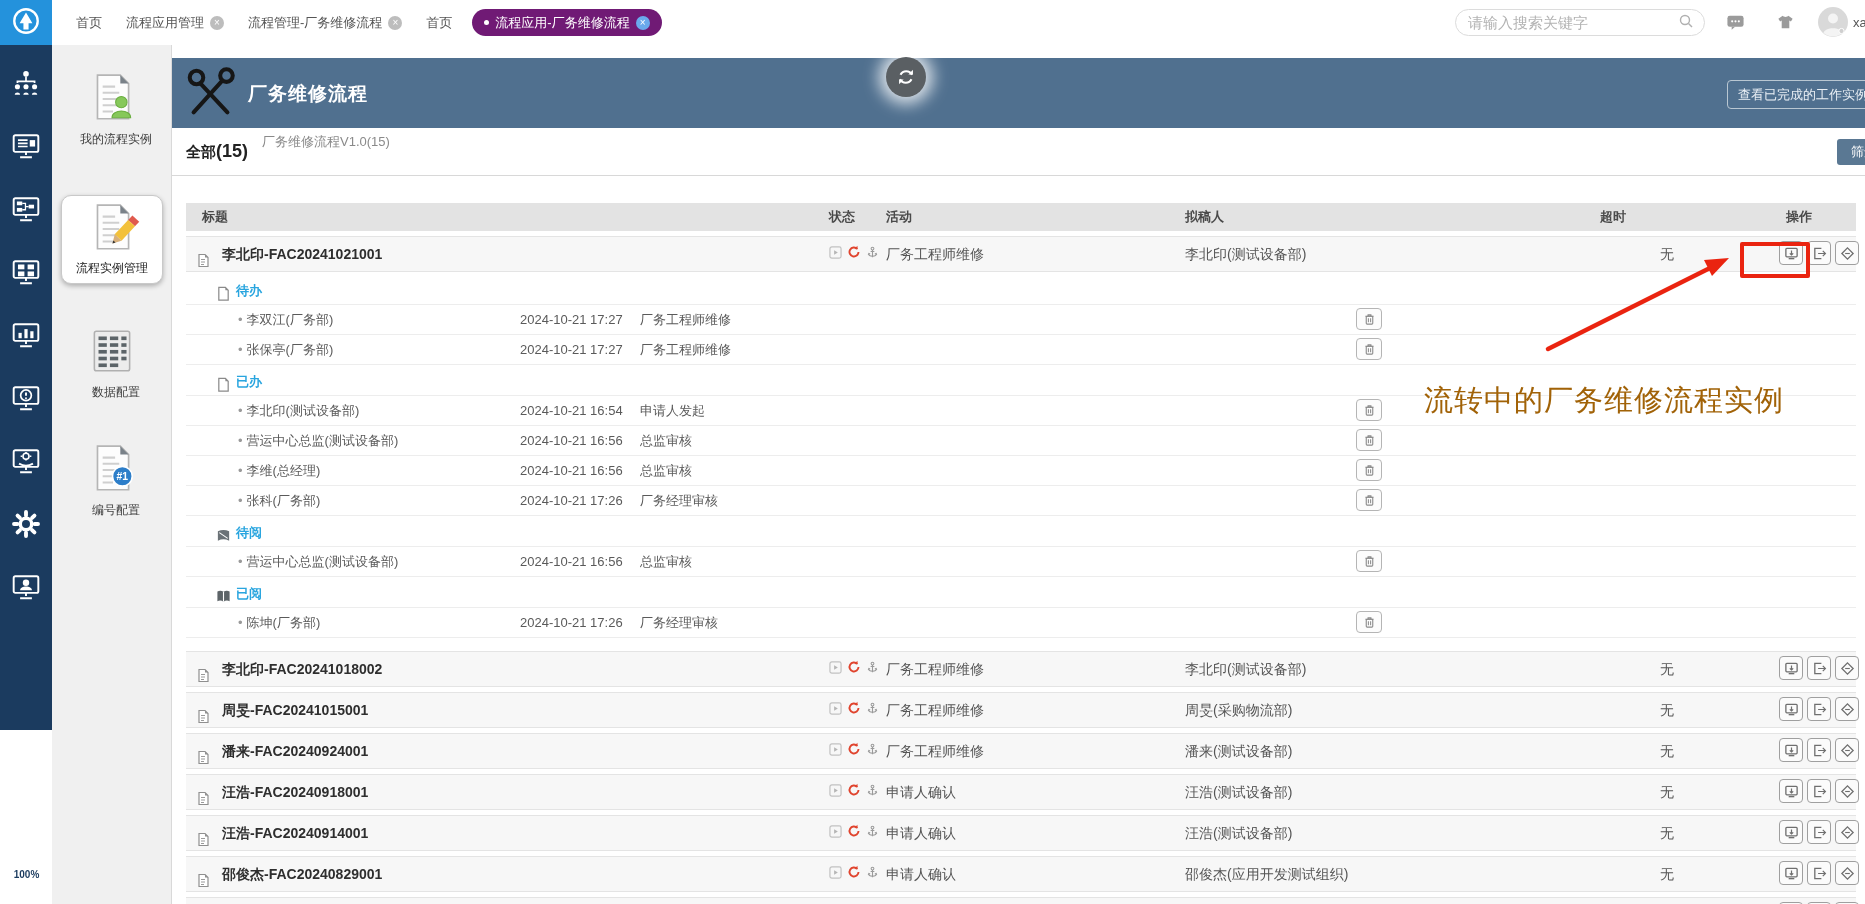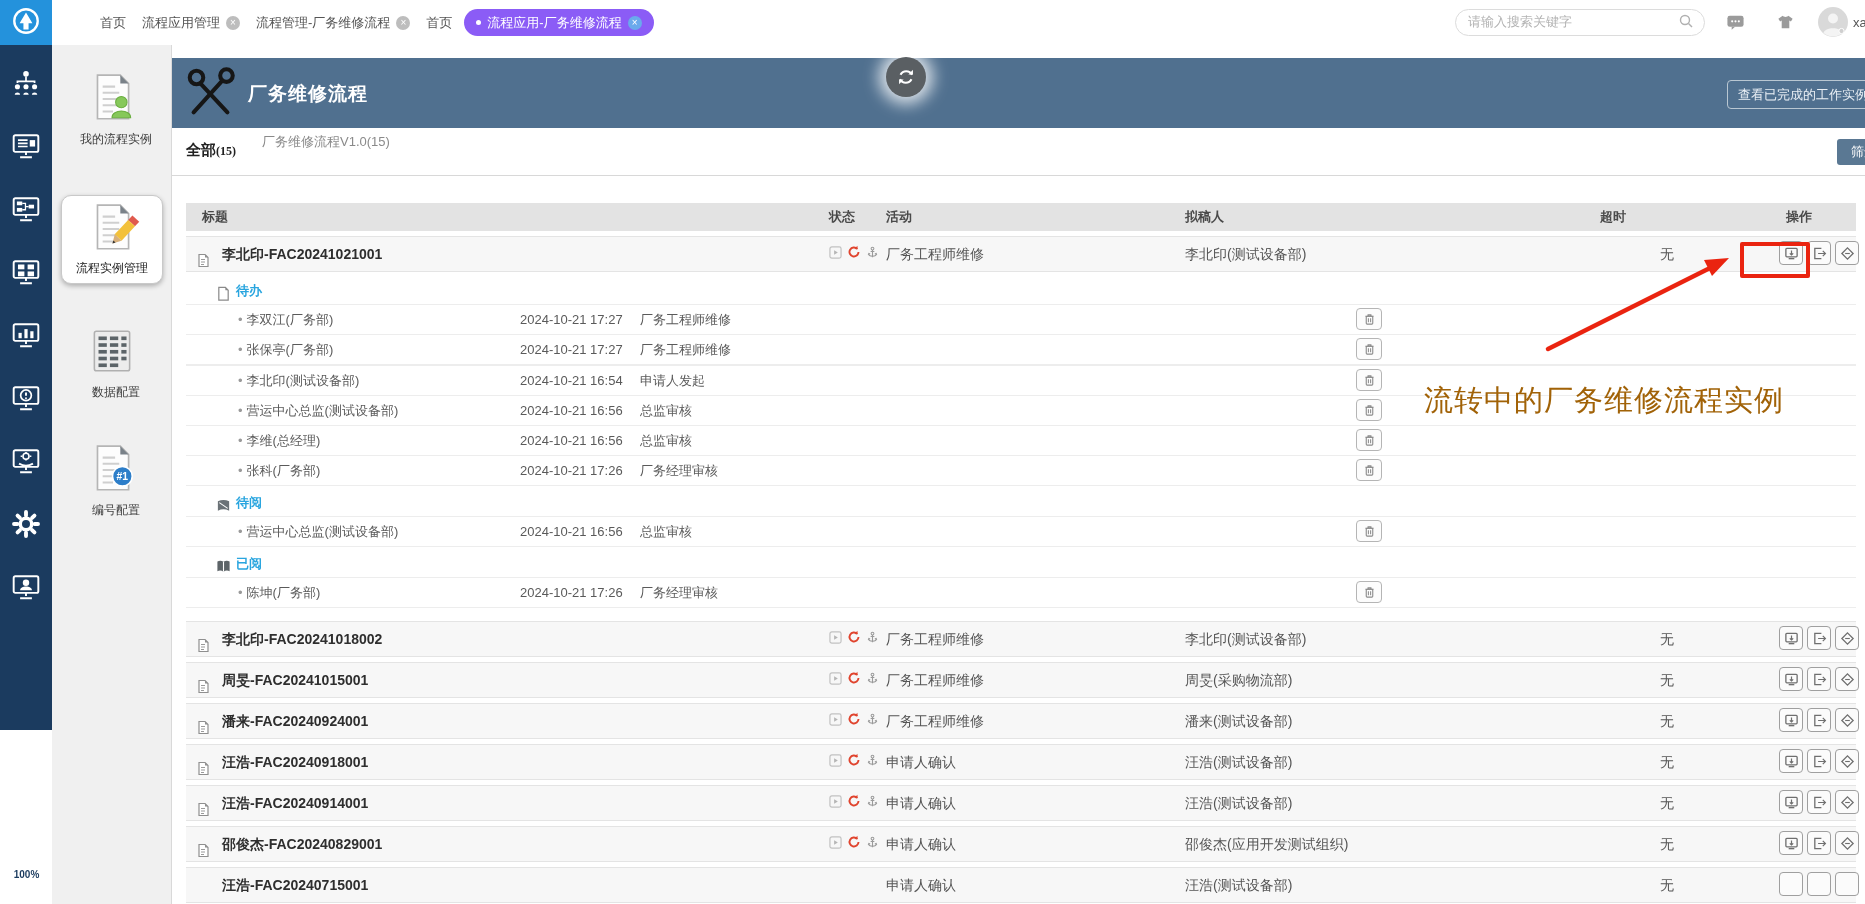--- a/index.html
+++ b/index.html
@@ -3,31 +3,31 @@
 <meta charset="utf-8">
 <style>
   html,body{margin:0;padding:0;background:#fff;}
   #app{position:relative;width:1865px;height:904px;overflow:hidden;background:#fff;
        font-family:"Liberation Sans","DejaVu Sans",sans-serif;}
 
   
   .topbar{position:absolute;left:0;top:0;width:1865px;height:45px;background:#fff;}
   .logo{position:absolute;left:0;top:0;width:52px;height:45px;background:#2492dc;
         display:flex;align-items:center;justify-content:center;}
-  .crumbs{position:absolute;left:72px;top:0;height:45px;display:flex;align-items:center;gap:8px;margin-left:24px;}
+  .crumbs{position:absolute;left:72px;top:0;height:45px;display:flex;align-items:center;gap:16px;}
   .tab{display:flex;align-items:center;gap:6px;font-size:13px;color:#555;height:27px;padding:0 4px;cursor:pointer;white-space:nowrap;}
   .tab .close{width:14px;height:14px;border-radius:50%;background:#bdbdbd;color:#fff;font-size:10px;
               line-height:14px;text-align:center;cursor:pointer;flex:0 0 auto;}
-  .tab.active{background:#8b5cf6;color:#fff;border-radius:14px;padding:0 12px;}
+  .tab.active{background:#701a75;color:#fff;border-radius:14px;padding:0 12px;}
   .tab.active .dot{width:5px;height:5px;background:#fff;border-radius:50%;}
   .tab.active .close{background:#6aa9ec;}
   .search{position:absolute;left:1455px;top:9px;width:250px;height:27px;border:1px solid #dcdcdc;
           border-radius:14px;display:flex;align-items:center;padding:0 10px;box-sizing:border-box;background:#fff;}
-  .search input{border:0;outline:0;flex:1;font-size:13px;color:#000000;background:transparent;min-width:0;
-                font-family:Liberation Mono, monospace;}
+  .search input{border:0;outline:0;flex:1;font-size:15px;color:#000000;background:transparent;min-width:0;
+                font-family:Liberation Sans, sans-serif;}
   .search input::placeholder{color:#b3b3b3;}
   .tb-ic{position:absolute;top:13px;cursor:pointer;}
   .avatar{position:absolute;left:1818px;top:7px;width:30px;height:30px;cursor:pointer;}
   .uname{position:absolute;left:1853px;top:15px;font-size:13px;color:#555;white-space:nowrap;}
 
   
   .rail{position:absolute;left:0;top:45px;width:52px;height:685px;background:#1b3b5f;}
   .rail-item{height:63px;display:flex;align-items:center;justify-content:center;cursor:pointer;}
   .rail-item:first-child{margin-top:8px;}
   .zoom-bubble{position:absolute;left:10px;top:813px;width:33px;height:33px;border-radius:50%;background:#fff;
@@ -47,21 +47,21 @@
   .band .tools{position:absolute;left:10px;top:5px;}
   .band .title{position:absolute;left:76px;top:23px;font-size:19px;font-weight:bold;color:#fff;letter-spacing:1px;}
   .refresh{position:absolute;left:886px;top:57px;width:40px;height:40px;border-radius:50%;background:#5a5f63;
            box-shadow:0 0 16px 7px rgba(255,255,255,.8);display:flex;align-items:center;justify-content:center;cursor:pointer;}
   .done-btn{position:absolute;left:1727px;top:80px;height:27px;line-height:27px;padding:0 10px;
             border:1px solid #b9c7d2;border-radius:4px;color:#e9eff5;font-size:13px;background:transparent;cursor:pointer;white-space:nowrap;}
 
   
   .tabsrow{position:absolute;left:172px;top:128px;width:1693px;height:48px;background:#fff;border-bottom:1px solid #d8d8d8;box-sizing:border-box;}
   .all{position:absolute;left:14px;top:13px;font-weight:bold;font-size:15px;color:#222;cursor:pointer;}
-  .all .cnt{font-size:12px;font-family:Liberation Serif, serif;}
+  .all .cnt{font-size:18px;}
   .ver{position:absolute;left:90px;top:5px;font-size:13px;color:#8a8a8a;cursor:pointer;white-space:nowrap;}
   .filter{position:absolute;left:1665px;top:11px;height:26px;line-height:26px;background:#5a7893;color:#fff;
           font-size:13px;padding:0 14px;border-radius:3px;cursor:pointer;white-space:nowrap;}
 
   
   .table{position:absolute;left:186px;top:203px;width:1670px;}
   .thead{position:relative;height:28px;background:#e3e3e3;font-size:13px;font-weight:bold;color:#4a4a4a;line-height:28px;}
   .th{position:absolute;white-space:nowrap;}
   .h0{left:16px}.h1{left:643px}.h2{left:700px}.h3{left:999px}.h4{left:1414px}.h5{left:1600px}
   .row{position:relative;height:34px;background:#f7f7f7;border-top:1px solid #e4e4e4;border-bottom:1px solid #e4e4e4;
@@ -433,20 +433,27 @@
             <span class="tm">2024-10-21 17:27</span>
             <span class="ac">厂务工程师维修</span>
             <span class="del">
               <svg viewBox="0 0 14 14" width="13" height="13">
                 <path d="M2.5 3.5h9M5.5 3.5V2h3v1.5" fill="none" stroke="#8a8a8a" stroke-width="1.2"></path>
                 <rect x="3.5" y="3.5" width="7" height="8.5" rx="1" fill="none" stroke="#8a8a8a" stroke-width="1.2"></rect>
                 <path d="M5.8 5.6v4.4M8.2 5.6v4.4" stroke="#8a8a8a" stroke-width="1.1"></path>
               </svg>
             </span>
           </div>
+          <div class="sec">
+            <span class="sic"><svg viewBox="0 0 16 16" width="15" height="15">
+                <path d="M3 1.5h7l3 3V15H3z" fill="#fff" stroke="#8a8a8a" stroke-width="1.3"></path>
+                <path d="M10 1.5l3 3h-3z" fill="#8a8a8a"></path>
+              </svg></span>
+            <span class="slb">已办</span>
+          </div>
           <div class="entry">
             <span class="nm"><span class="blt">•</span>李北印(测试设备部)</span>
             <span class="tm">2024-10-21 16:54</span>
             <span class="ac">申请人发起</span>
             <span class="del">
               <svg viewBox="0 0 14 14" width="13" height="13">
                 <path d="M2.5 3.5h9M5.5 3.5V2h3v1.5" fill="none" stroke="#8a8a8a" stroke-width="1.2"></path>
                 <rect x="3.5" y="3.5" width="7" height="8.5" rx="1" fill="none" stroke="#8a8a8a" stroke-width="1.2"></rect>
                 <path d="M5.8 5.6v4.4M8.2 5.6v4.4" stroke="#8a8a8a" stroke-width="1.1"></path>
               </svg>

